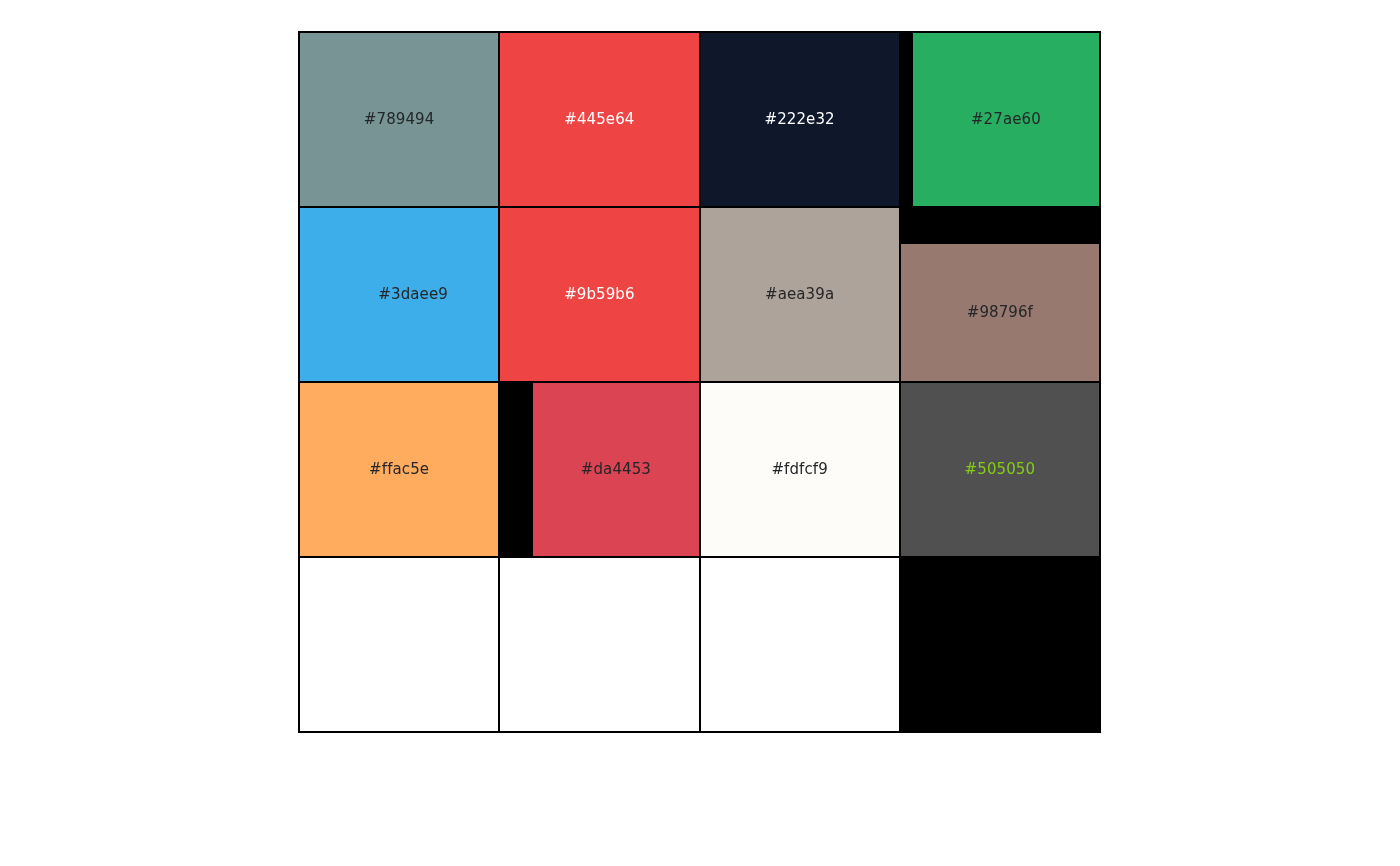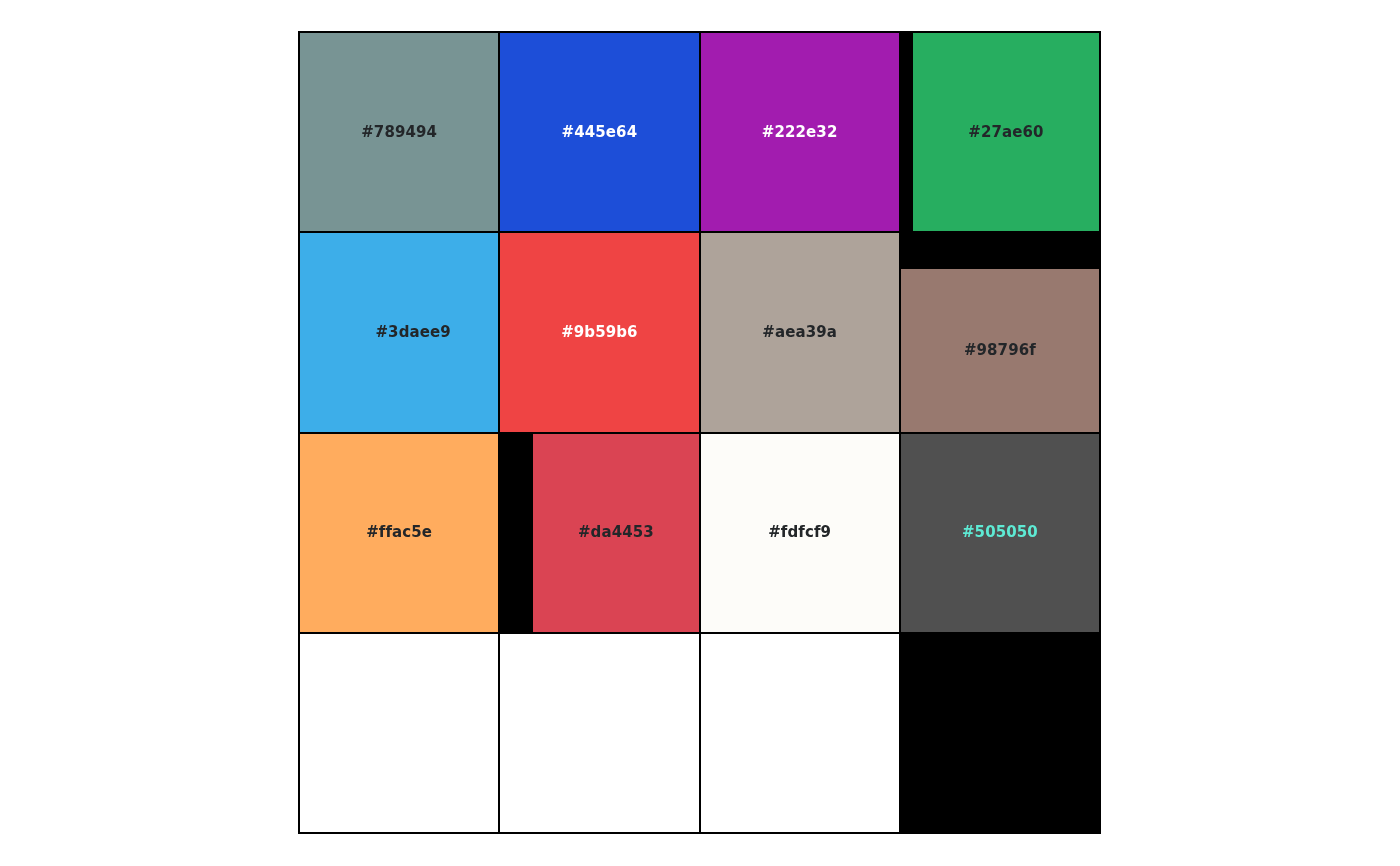--- a/index.html
+++ b/index.html
@@ -14,29 +14,28 @@
     font-family: "DejaVu Sans", "Liberation Sans", sans-serif;
     overflow: hidden;
     position: relative;
   }
 
   #palette-grid {
     position: absolute;
     left: 298px;
     top: 31px;
     width: 803px;
-    height: 803px;
+    height: 702px;
     box-sizing: border-box;
     display: grid;
     grid-template-columns: repeat(4, 1fr);
     grid-template-rows: repeat(4, 1fr);
     background: #000000;
     gap: 2px;
     border: 2px solid #000000;
-    font-weight: bold;
   }
 
   .swatch {
     position: relative;
     box-sizing: border-box;
     display: flex;
     align-items: center;
     justify-content: center;
     background: #ffffff;
     overflow: hidden;
@@ -51,24 +50,24 @@
     user-select: none;
   }
 </style>
 </head>
 <body>
 
 <div id="palette-grid" style="background: rgb(0, 0, 0); gap: 2px; border: 2px solid rgb(0, 0, 0); grid-template-columns: repeat(4, 1fr); grid-template-rows: repeat(4, 1fr);">
     <div class="swatch" style="background: rgb(120, 148, 148);">
       <span class="swatch-label" style="color: rgb(35, 38, 41);">#789494</span>
     </div>
-    <div class="swatch" style="background: #1d4ed8;">
+    <div class="swatch" style="background: #ef4444;">
       <span class="swatch-label" style="color: rgb(255, 255, 255);">#445e64</span>
     </div>
-    <div class="swatch" style="background: #a21caf;">
+    <div class="swatch" style="background: #0f172a;">
       <span class="swatch-label" style="color: rgb(255, 255, 255);">#222e32</span>
     </div>
     <div class="swatch" style="background: rgb(39, 174, 96); margin-left: 12px;">
       <span class="swatch-label" style="color: rgb(35, 38, 41);">#27ae60</span>
     </div>
     <div class="swatch" style="background: rgb(61, 174, 233); padding-left: 28px;">
       <span class="swatch-label" style="color: rgb(35, 38, 41);">#3daee9</span>
     </div>
     <div class="swatch" style="background: #ef4444;">
       <span class="swatch-label" style="color: rgb(255, 255, 255);">#9b59b6</span>
@@ -82,18 +81,18 @@
     <div class="swatch" style="background: rgb(255, 172, 94);">
       <span class="swatch-label" style="color: rgb(35, 38, 41);">#ffac5e</span>
     </div>
     <div class="swatch" style="background: rgb(218, 68, 83); margin-left: 33px;">
       <span class="swatch-label" style="color: rgb(35, 38, 41);">#da4453</span>
     </div>
     <div class="swatch" style="background: rgb(253, 252, 249);">
       <span class="swatch-label" style="color: rgb(35, 38, 41);">#fdfcf9</span>
     </div>
     <div class="swatch" style="background: rgb(80, 80, 80);">
-      <span class="swatch-label" style="color: #5eead4;">#505050</span>
+      <span class="swatch-label" style="color: #84cc16;">#505050</span>
     </div>
     <div class="swatch swatch-empty" style="background: rgb(255, 255, 255);"></div>
     <div class="swatch swatch-empty" style="background: rgb(255, 255, 255);"></div>
     <div class="swatch swatch-empty" style="background: rgb(255, 255, 255);"></div>
   </div>
 
 </body></html>

